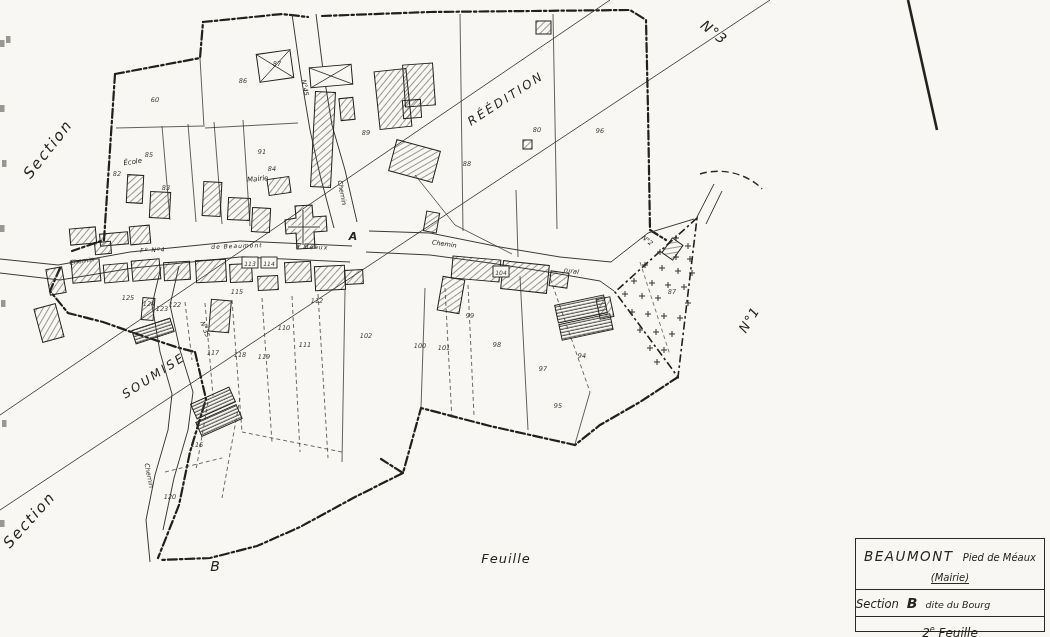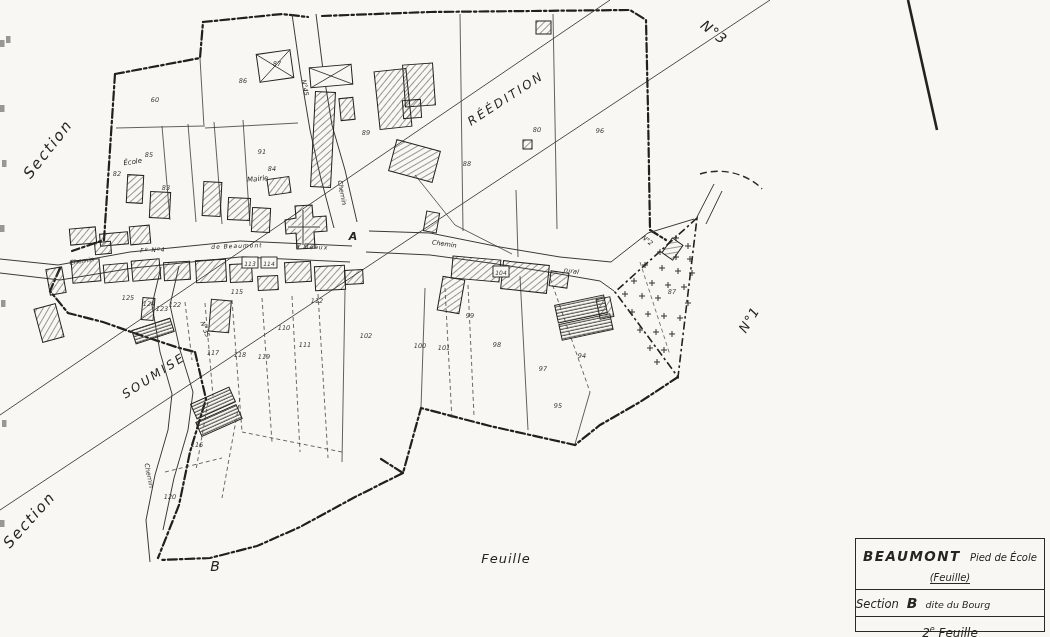--- a/index.html
+++ b/index.html
@@ -12,21 +12,21 @@
   svg{position:absolute;left:0;top:0;}
   .map-label{fill:#26251f;font-style:italic;}
   .parcel-num{fill:#3a382f;font-style:italic;}
   
   .title-block{
     position:absolute;left:855px;top:538px;width:190px;height:94px;
     border:1.6px solid #2a2923;background:#f8f7f3;box-sizing:border-box;
     font-style:italic;
   }
   .tb-row1{text-align:center;margin-top:7px;white-space:nowrap;}
-  .tb-name{font-weight:bold;font-size:13.5px;letter-spacing:1.5px;font-style:italic;}
+  .tb-name{font-weight:normal;font-size:13.5px;letter-spacing:1.5px;font-style:italic;}
   .tb-sub{font-size:10px;margin-left:4px;}
   .tb-row2{text-align:center;margin-top:1px;}
   .tb-dept{font-size:10px;border-bottom:1px solid #2a2923;padding-bottom:0px;}
   .tb-div{border-top:1.2px solid #2a2923;margin-top:4px;}
   .tb-row3{margin-top:3px;white-space:nowrap;}
   .tb-sec{font-size:11.5px;}
   .tb-secletter{font-size:14px;font-weight:bold;margin:0 3px;}
   .tb-secrest{font-size:9.5px;}
   .tb-row4{text-align:center;margin-top:5px;}
   .tb-sheet{font-size:12px;}
@@ -265,24 +265,24 @@
         <text x="82" y="263" font-size="6.5" text-anchor="middle" class="map-label" letter-spacing="0" transform="rotate(-9 82 263)">Chemin</text>
         <text x="203" y="330" font-size="6.5" text-anchor="middle" class="map-label" letter-spacing="0" transform="rotate(70 203 330)">N°35</text>
         <text x="147" y="476" font-size="6.5" text-anchor="middle" class="map-label" letter-spacing="0" transform="rotate(78 147 476)">Chemin</text>
         <text x="646" y="242" font-size="6.5" text-anchor="middle" class="map-label" letter-spacing="0" transform="rotate(38 646 242)">N°2</text>
       </g>
   </svg>
 
   <div class="title-block">
     <div class="tb-row1">
       <span class="tb-name">BEAUMONT</span>
-      <span class="tb-sub">Pied de École</span>
+      <span class="tb-sub">Pied de Méaux</span>
     </div>
     <div class="tb-row2">
-      <span class="tb-dept">(Feuille)</span>
+      <span class="tb-dept">(Mairie)</span>
     </div>
     <div class="tb-div"></div>
     <div class="tb-row3">
       <span class="tb-sec">Section</span>
       <span class="tb-secletter">B</span>
       <span class="tb-secrest">dite du Bourg</span>
     </div>
     <div class="tb-div"></div>
     <div class="tb-row4">
       <span class="tb-sheet"><span>2</span><sup>e</sup> <span>Feuille</span></span>

